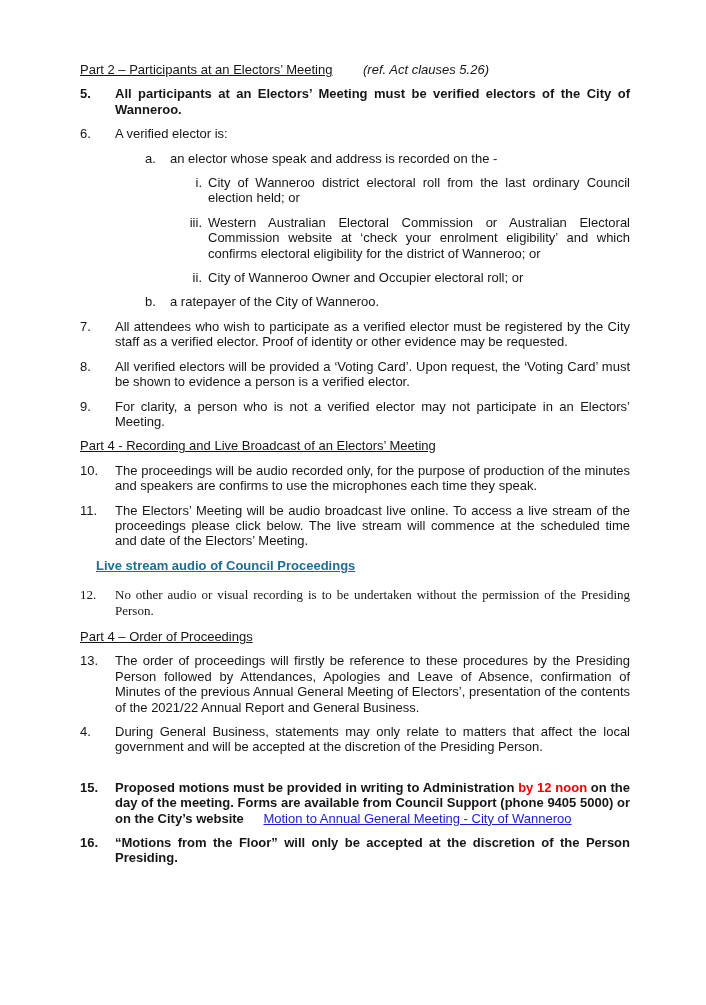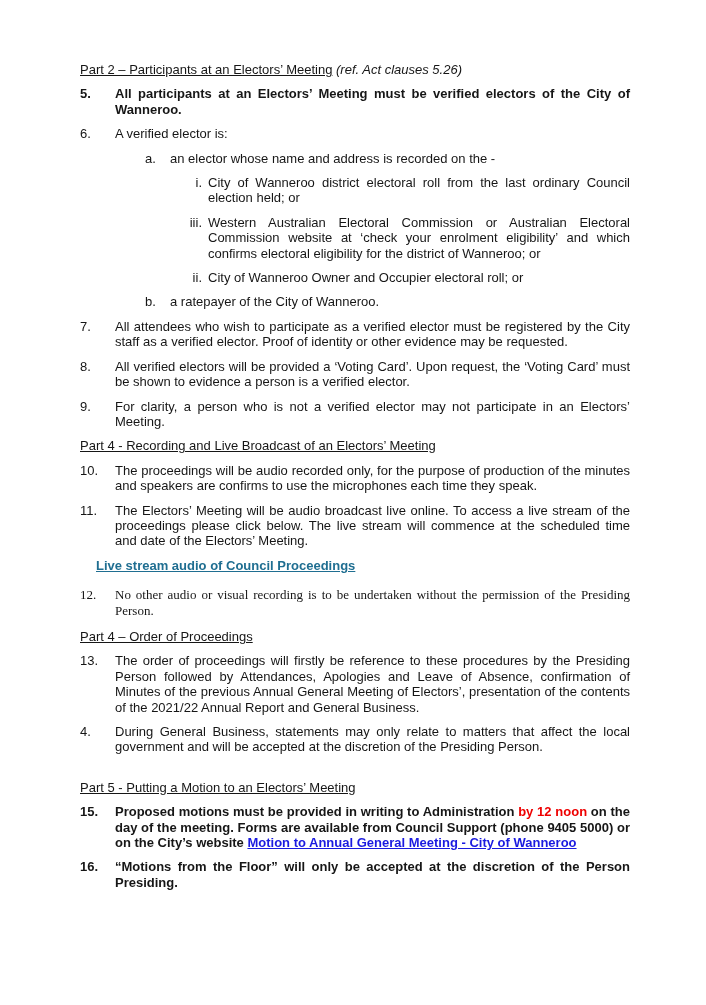--- a/index.html
+++ b/index.html
@@ -19,21 +19,21 @@
     padding:62px 76px 40px 80px;
     font-family:"Liberation Sans", sans-serif;
     font-size:13px;
     line-height:15.4px;
     overflow:hidden;
   }
   .blocks{width:550px;}
   .block{margin-bottom:9px;}
   .heading{text-align:left;}
   .heading .u{text-decoration:underline;}
-  .i{font-style:italic;}
+  .i{font-style:italic;margin-left:27px;}
   .b{font-weight:bold;}
   .red{color:var(--red);}
   .item{position:relative;text-align:justify;}
   .item .label{position:absolute;top:0;left:0;}
   .item.bold .label{font-weight:bold;}
   .item.num{padding-left:35px;}
   .item.num .label{left:0;}
   .item.alpha{padding-left:90px;}
   .item.alpha .label{left:65px;}
   .item.roman{padding-left:128px;}
@@ -41,48 +41,48 @@
   .tight{margin-bottom:11px;font-family:Liberation Serif, serif;}
   .linkline{margin-top:1px;margin-bottom:14px;text-align:left;padding-left:16px;}
   .linkline a{
     color:var(--teal);
     font-weight:bold;
     text-decoration:underline;
     cursor:pointer;
   }
   .link-blue{
     color:var(--blue);
-    font-weight:bold;
+    font-weight:normal;
     text-decoration:underline;
     cursor:pointer;
+    margin-left:16px;
   }
   .spacer{height:16px;}
 </style>
 </head>
 <body>
 
 <div class="page">
   <div class="blocks" id="blocks">
       <div class="block heading"><span class="u">Part 2 – Participants at an Electors’ Meeting</span><span class="i"> (ref. Act clauses 5.26)</span></div>
       <div class="block item num bold"><span class="label">5.</span><span class="body"><span class="b">All participants at an Electors’ Meeting must be verified electors of the City of Wanneroo.</span></span></div>
       <div class="block item num"><span class="label">6.</span><span class="body"><span>A verified elector is:</span></span></div>
-      <div class="block item alpha"><span class="label">a.</span><span class="body"><span>an elector whose name and address is recorded on the -</span></span></div>
+      <div class="block item alpha"><span class="label">a.</span><span class="body"><span>an elector whose speak and address is recorded on the -</span></span></div>
       <div class="block item roman"><span class="label">i.</span><span class="body"><span>City of Wanneroo district electoral roll from the last ordinary Council election held; or</span></span></div>
       <div class="block item roman"><span class="label">iii.</span><span class="body"><span>Western Australian Electoral Commission or Australian Electoral Commission website at ‘check your enrolment eligibility’ and which confirms electoral eligibility for the district of Wanneroo; or</span></span></div>
       <div class="block item roman"><span class="label">ii.</span><span class="body"><span>City of Wanneroo Owner and Occupier electoral roll; or</span></span></div>
       <div class="block item alpha"><span class="label">b.</span><span class="body"><span>a ratepayer of the City of Wanneroo.</span></span></div>
       <div class="block item num"><span class="label">7.</span><span class="body"><span>All attendees who wish to participate as a verified elector must be registered by the City staff as a verified elector. Proof of identity or other evidence may be requested.</span></span></div>
       <div class="block item num"><span class="label">8.</span><span class="body"><span>All verified electors will be provided a ‘Voting Card’. Upon request, the ‘Voting Card’ must be shown to evidence a person is a verified elector.</span></span></div>
       <div class="block item num"><span class="label">9.</span><span class="body"><span>For clarity, a person who is not a verified elector may not participate in an Electors’ Meeting.</span></span></div>
       <div class="block heading"><span class="u">Part 4 - Recording and Live Broadcast of an Electors’ Meeting</span></div>
       <div class="block item num"><span class="label">10.</span><span class="body"><span>The proceedings will be audio recorded only, for the purpose of production of the minutes and speakers are confirms to use the microphones each time they speak.</span></span></div>
       <div class="block item num"><span class="label">11.</span><span class="body"><span>The Electors’ Meeting will be audio broadcast live online. To access a live stream of the proceedings please click below. The live stream will commence at the scheduled time and date of the Electors’ Meeting.</span></span></div>
       <div class="block linkline"><a href="#">Live stream audio of Council Proceedings</a></div>
       <div class="block item num tight"><span class="label">12.</span><span class="body"><span>No other audio or visual recording is to be undertaken without the permission of the Presiding Person.</span></span></div>
       <div class="block heading"><span class="u">Part 4 – Order of Proceedings</span></div>
       <div class="block item num"><span class="label">13.</span><span class="body"><span>The order of proceedings will firstly be reference to these procedures by the Presiding Person followed by Attendances, Apologies and Leave of Absence, confirmation of Minutes of the previous Annual General Meeting of Electors’, presentation of the contents of the 2021/22 Annual Report and General Business.</span></span></div>
       <div class="block item num"><span class="label">4.</span><span class="body"><span>During General Business, statements may only relate to matters that affect the local government and will be accepted at the discretion of the Presiding Person.</span></span></div>
       <div class="spacer"></div>
-      <div class="block heading"><span class="u">Part 5 - Putting a Motion to an Electors’ Meeting</span></div>
       <div class="block item num bold"><span class="label">15.</span><span class="body"><span class="b">Proposed motions must be provided in writing to Administration </span><span class="b red">by 12 noon</span><span class="b"> on the day of the meeting.  Forms are available from Council Support (phone 9405 5000) or on the City’s website </span><a class="link-blue" href="#">Motion to Annual General Meeting - City of Wanneroo</a></span></div>
       <div class="block item num bold"><span class="label">16.</span><span class="body"><span class="b">“Motions from the Floor” will only be accepted at the discretion of the Person Presiding.</span></span></div>
     </div>
 </div>
 
 </body></html>

